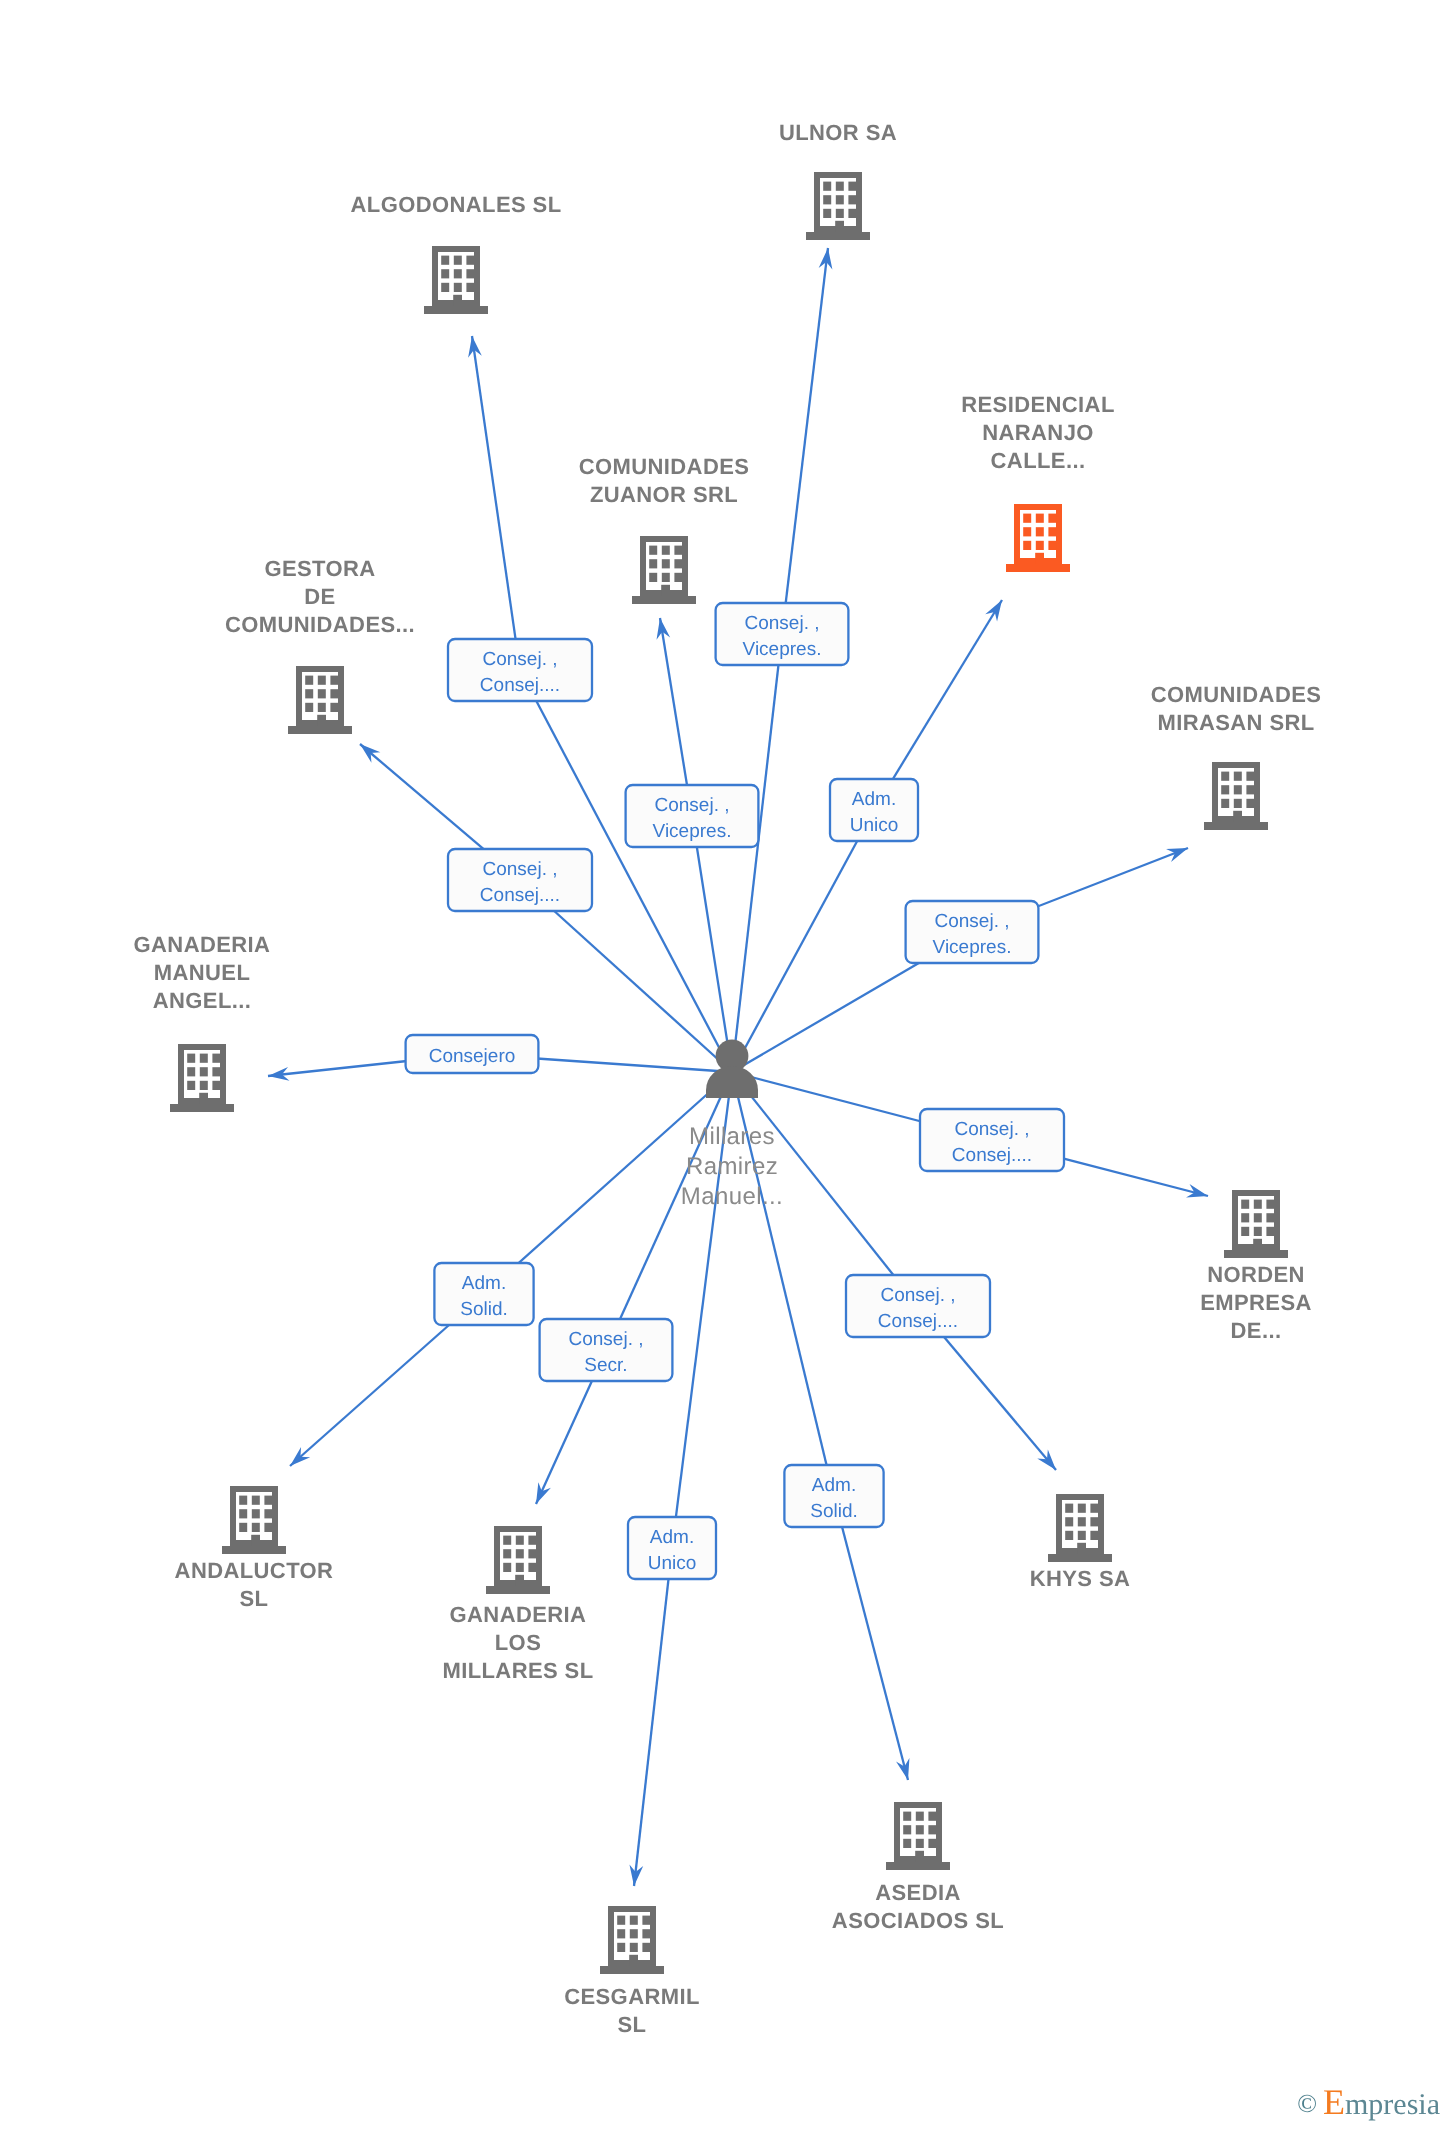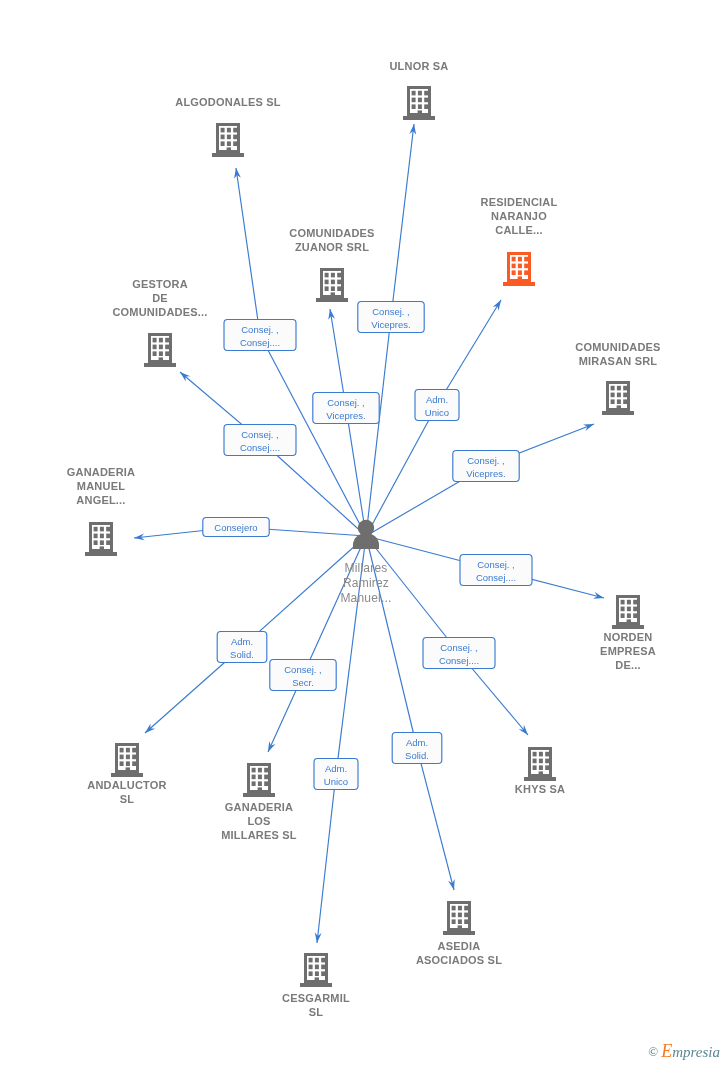--- a/index.html
+++ b/index.html
@@ -69,21 +69,20 @@
     user-select: none;
   }
   #watermark .c-mark {
     color: #4d7f8c;
     font-size: 13px;
     font-family: "Liberation Serif", serif;
   }
   #watermark .brand {
     font-family: "Liberation Serif", serif;
     font-size: 15px;
-    font-style: italic;
     color: #5c8793;
   }
   #watermark .brand .cap {
     color: #f47b20;
     font-size: 18px;
   }
 </style>
 </head>
 <body>
 

